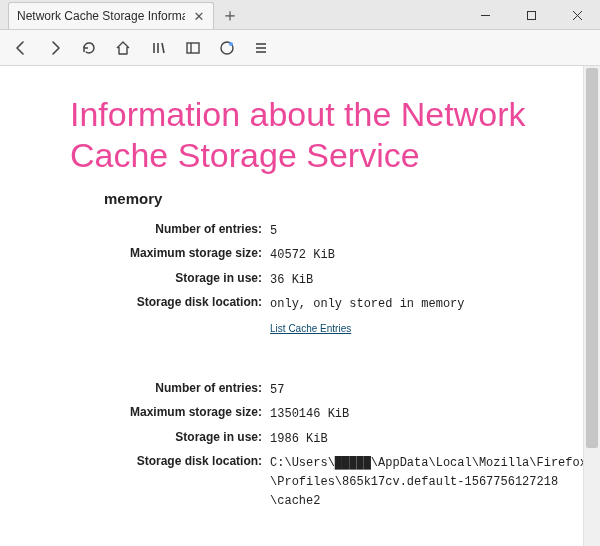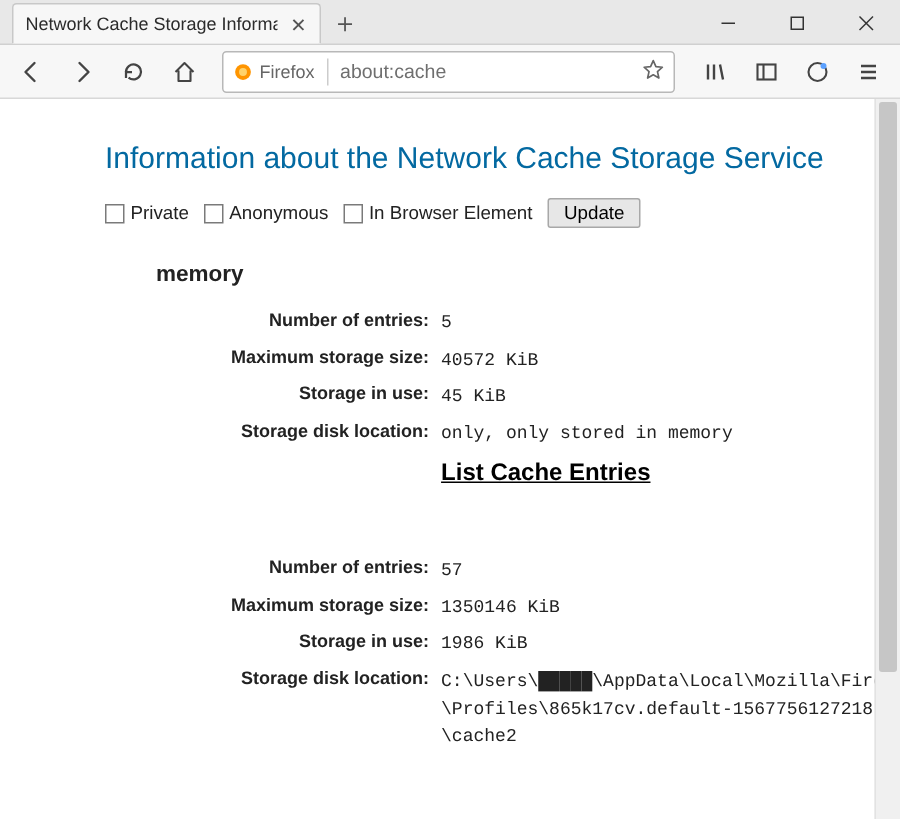--- a/index.html
+++ b/index.html
@@ -81,24 +81,24 @@
     position:absolute; top:66px; left:0; right:0; bottom:0;
     overflow:hidden;
     background:#fff;
   }
   .content{
     padding:28px 48px 0 70px;
     color:#222;
   }
   h1{
     font-weight:400;
-    font-size:20px;
+    font-size:34px;
     line-height:1.2;
     margin:0 0 14px 0;
-    color:#0369a1;
+    color:#ec4899;
   }
   .controls{
     display:flex;align-items:center;gap:10px;
     margin-bottom:22px;
     font-size:12.5px;
   }
   .chk{display:flex;align-items:center;gap:4px;}
   .chk .box{
     width:13px;height:13px;border:1px solid #7a7a7a;background:#fff;
   }
@@ -106,44 +106,44 @@
     border:1px solid #a8a8a8;background:#e7e7e7;
     padding:2px 10px;font-size:12.5px;
     font-family:inherit;
     border-radius:2px;
   }
   h2{
     font-weight:700;font-size:15px;
     margin:0 0 12px 34px;
   }
   table.detail{
-    margin-left:84px;
+    margin-left:60px;
     border-collapse:collapse;
     font-size:12px;
   }
   table.detail th{
     text-align:right;
     font-weight:700;
     padding:3px 8px 3px 0;
     white-space:nowrap;
     color:#222;
     vertical-align:top;
   }
   table.detail td{
     font-family:"Consolas","Courier New",monospace;
     font-size:12px;
     color:#222;
     padding:3px 0;
     white-space:pre-line;
     line-height:1.55;
   }
   .link{
-    color:#000000;text-decoration:underline;font-weight:700;
+    color:#0c4a6e;text-decoration:underline;font-weight:400;
     font-family:"Segoe UI",Arial,sans-serif;
-    font-size:16px;
+    font-size:10px;
   }
   .section{margin-bottom:36px;}
   
   .scrollbar{
     position:absolute;right:0;top:0;bottom:0;width:17px;
     background:#f0f0f0;border-left:1px solid #e2e2e2;
   }
   .scrollbar .thumb{
     position:absolute;left:2px;right:2px;top:2px;height:380px;
     background:#c6c6c6;border-radius:2px;
@@ -194,36 +194,20 @@
     <svg viewBox="0 0 16 16">
         <path d="M3 8a5 5 0 1 1 1.7 3.7" fill="none" stroke="#444" stroke-width="1.5"></path>
         <path d="M3 12 L3 8 L7 8" fill="none" stroke="#444" stroke-width="1.5"></path>
       </svg>
   </div>
   <div class="tbtn">
     <svg viewBox="0 0 16 16">
         <path d="M2 8 L8 2 L14 8 M4 7 V14 H12 V7" fill="none" stroke="#444" stroke-width="1.4" stroke-linejoin="round"></path>
       </svg>
   </div>
-  <div class="urlbar">
-    <span class="identity">
-      <svg viewBox="0 0 16 16">
-          <circle cx="8" cy="8" r="6" fill="#ff9500"></circle>
-          <circle cx="8" cy="8" r="3" fill="#ffd36b"></circle>
-        </svg>
-      <span>Firefox</span>
-    </span>
-    <span class="sep"></span>
-    <span class="url">about:cache</span>
-    <span class="star">
-      <svg width="15" height="15" viewBox="0 0 16 16">
-          <path d="M8 1.5 L9.9 5.8 L14.5 6.2 L11 9.3 L12 13.9 L8 11.6 L4 13.9 L5 9.3 L1.5 6.2 L6.1 5.8 Z" fill="none" stroke="#666" stroke-width="1.2" stroke-linejoin="round"></path>
-        </svg>
-    </span>
-  </div>
   <div class="tright">
     <div class="tbtn">
       <svg viewBox="0 0 16 16">
           <line x1="3" y1="3" x2="3" y2="13" stroke="#444" stroke-width="1.6"></line>
           <line x1="7" y1="3" x2="7" y2="13" stroke="#444" stroke-width="1.6"></line>
           <line x1="11" y1="3" x2="13" y2="13" stroke="#444" stroke-width="1.6"></line>
         </svg>
     </div>
     <div class="tbtn">
       <svg viewBox="0 0 16 16">
@@ -244,51 +228,36 @@
           <line x1="3" y1="12" x2="13" y2="12" stroke="#444" stroke-width="1.6"></line>
         </svg>
     </div>
   </div>
 </div>
 
 <div class="viewport">
   <div class="content">
     <h1>Information about the Network Cache Storage Service</h1>
 
-    <div class="controls">
-      <label class="chk">
-        <span class="box"></span>
-        <span>Private</span>
-      </label>
-      <label class="chk">
-        <span class="box"></span>
-        <span>Anonymous</span>
-      </label>
-      <label class="chk">
-        <span class="box"></span>
-        <span>In Browser Element</span>
-      </label>
-      <button class="btn">Update</button>
-    </div>
 
     <div class="section">
       <h2>memory</h2>
       <table class="detail">
         <tbody>
             <tr>
           <th>Number of entries:</th>
           <td>5</td>
         </tr>
         <tr>
           <th>Maximum storage size:</th>
           <td>40572 KiB</td>
         </tr>
         <tr>
           <th>Storage in use:</th>
-          <td>45 KiB</td>
+          <td>36 KiB</td>
         </tr>
         <tr>
           <th>Storage disk location:</th>
           <td>only, only stored in memory</td>
         </tr>
         <tr>
           <th></th>
           <td><a href="#" class="link">List Cache Entries</a></td>
         </tr>
       </tbody>

